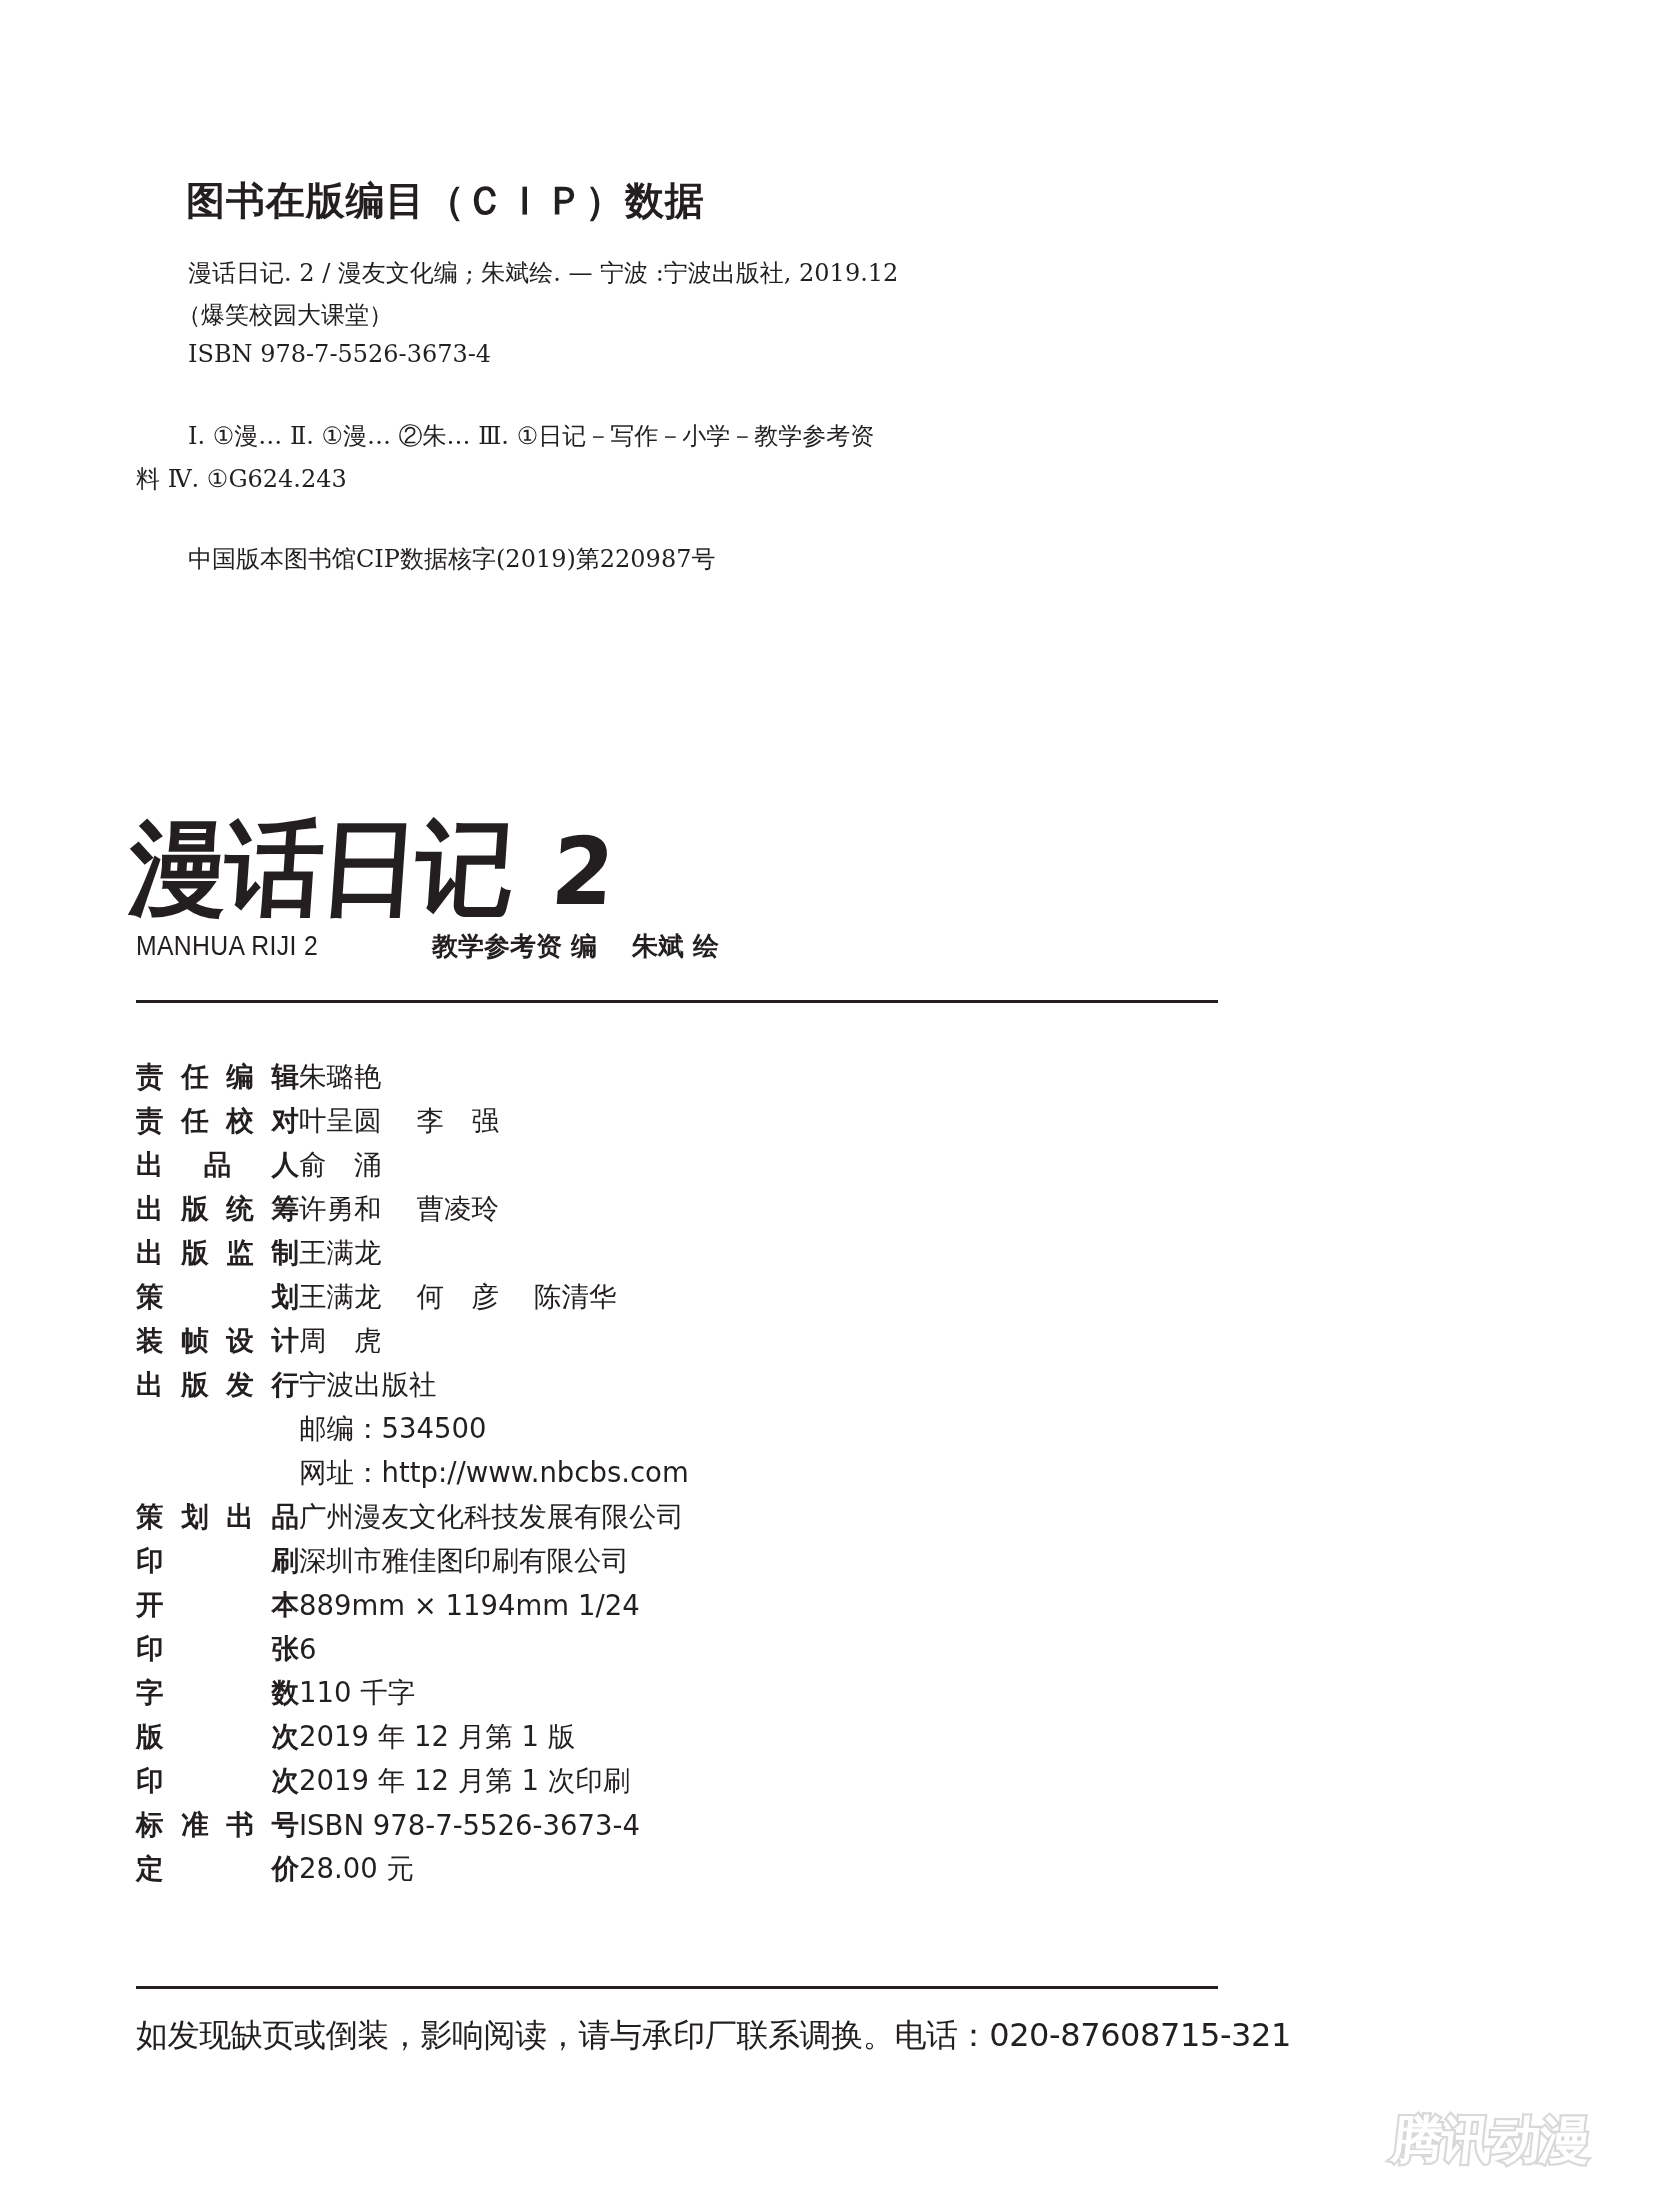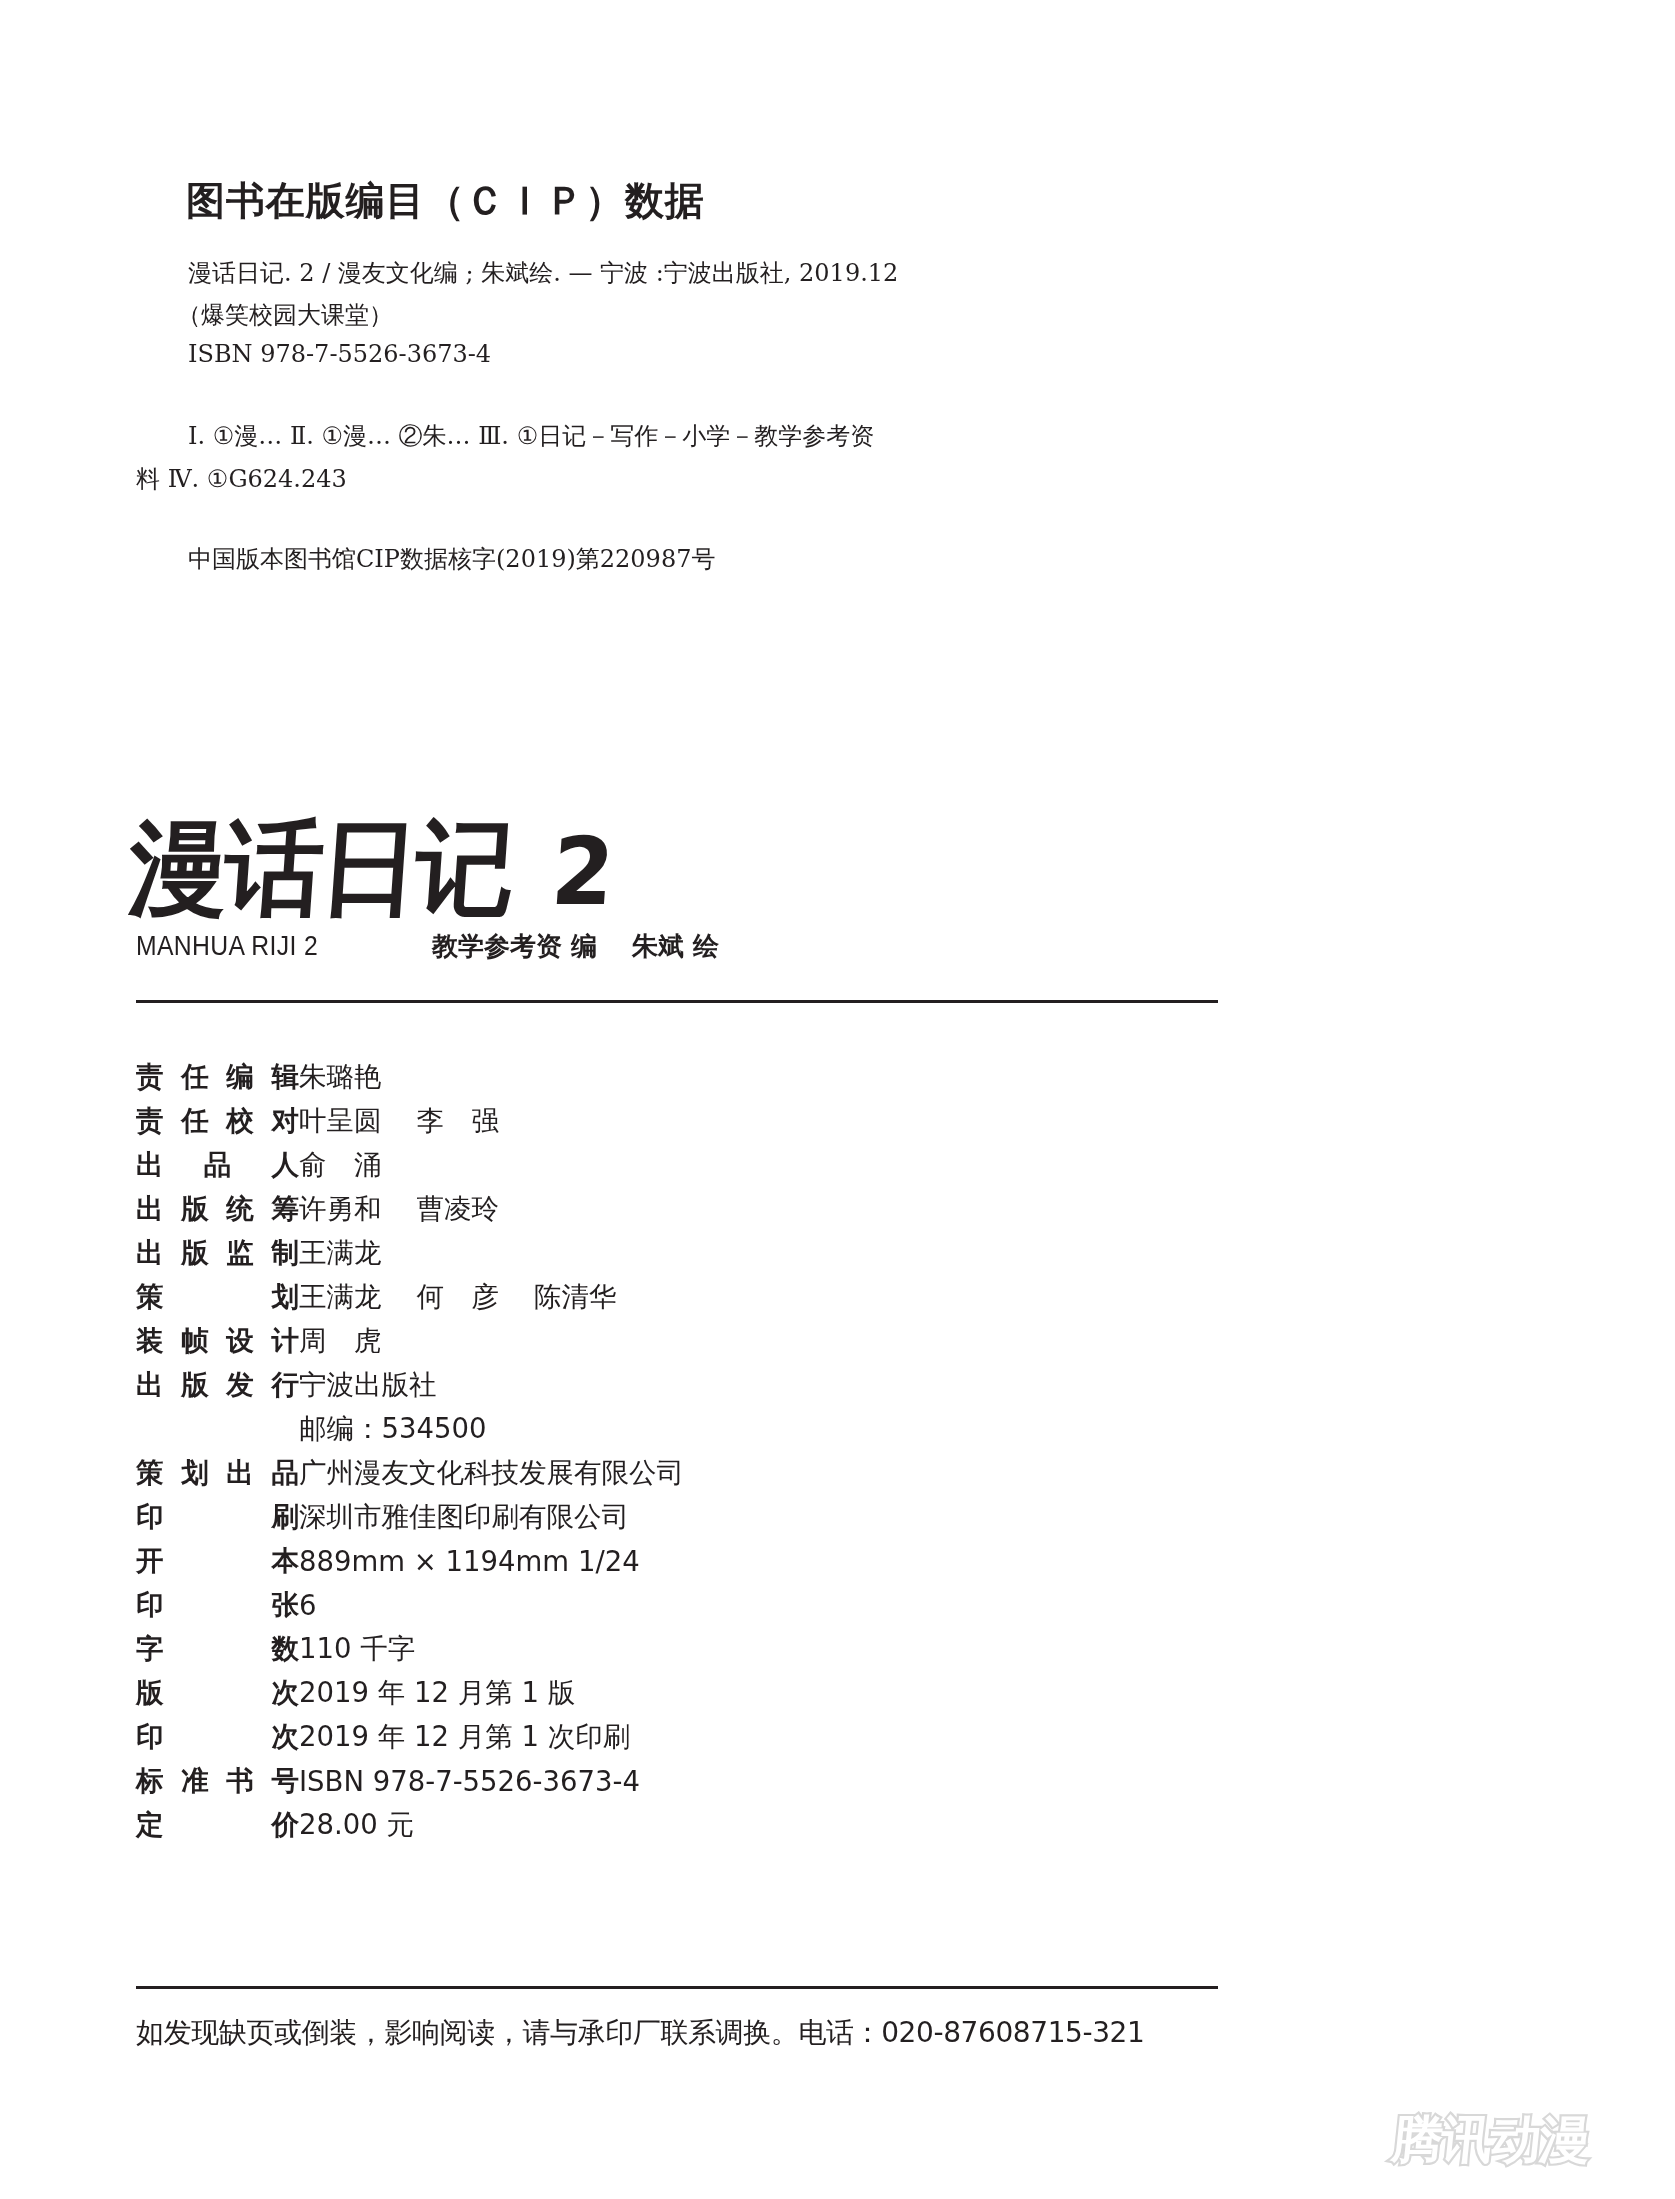--- a/index.html
+++ b/index.html
@@ -49,21 +49,21 @@
   .credits { left: 136px; top: 1055px; }
   .credit-row { display: flex; height: 44px; align-items: center; }
   .credit-label {
     width: 163px; font-weight: bold; font-size: 27.5px;
     display: flex; justify-content: space-between;
   }
   .credit-label span { display: inline-block; }
   .credit-value { font-size: 27.5px; font-family: "DejaVu Sans", sans-serif; }
   .credit-value .name { display: inline-block; margin-right: 35px; }
 
-  .notice { left: 136px; top: 2014px; font-size: 28px; letter-spacing: -0.4px; }
+  .notice { left: 136px; top: 2014px; font-size: 32px; letter-spacing: -0.4px; }
 
   .watermark {
     left: 1392px; top: 2106px;
     font-size: 51px; font-weight: 900; color: #ffffff;
     -webkit-text-stroke: 4.4px #d8d8d8;
     paint-order: stroke fill;
     transform: skewX(-6deg);
     letter-spacing: -1.8px;
   }
 </style>
@@ -157,20 +157,24 @@
         <span>发</span>
         <span>行</span>
       </div>
       <div class="credit-value"><span class="name">宁波出版社</span></div>
     </div>
     <div class="credit-row">
       <div class="credit-label"></div>
       <div class="credit-value"><span class="name">邮编：534500</span></div>
     </div>
     <div class="credit-row">
+      <div class="credit-label"></div>
+      <div class="credit-value"><span class="name">网址：http://www.nbcbs.com</span></div>
+    </div>
+    <div class="credit-row">
       <div class="credit-label">
         <span>策</span>
         <span>划</span>
         <span>出</span>
         <span>品</span>
       </div>
       <div class="credit-value"><span class="name">广州漫友文化科技发展有限公司</span></div>
     </div>
     <div class="credit-row">
       <div class="credit-label">

